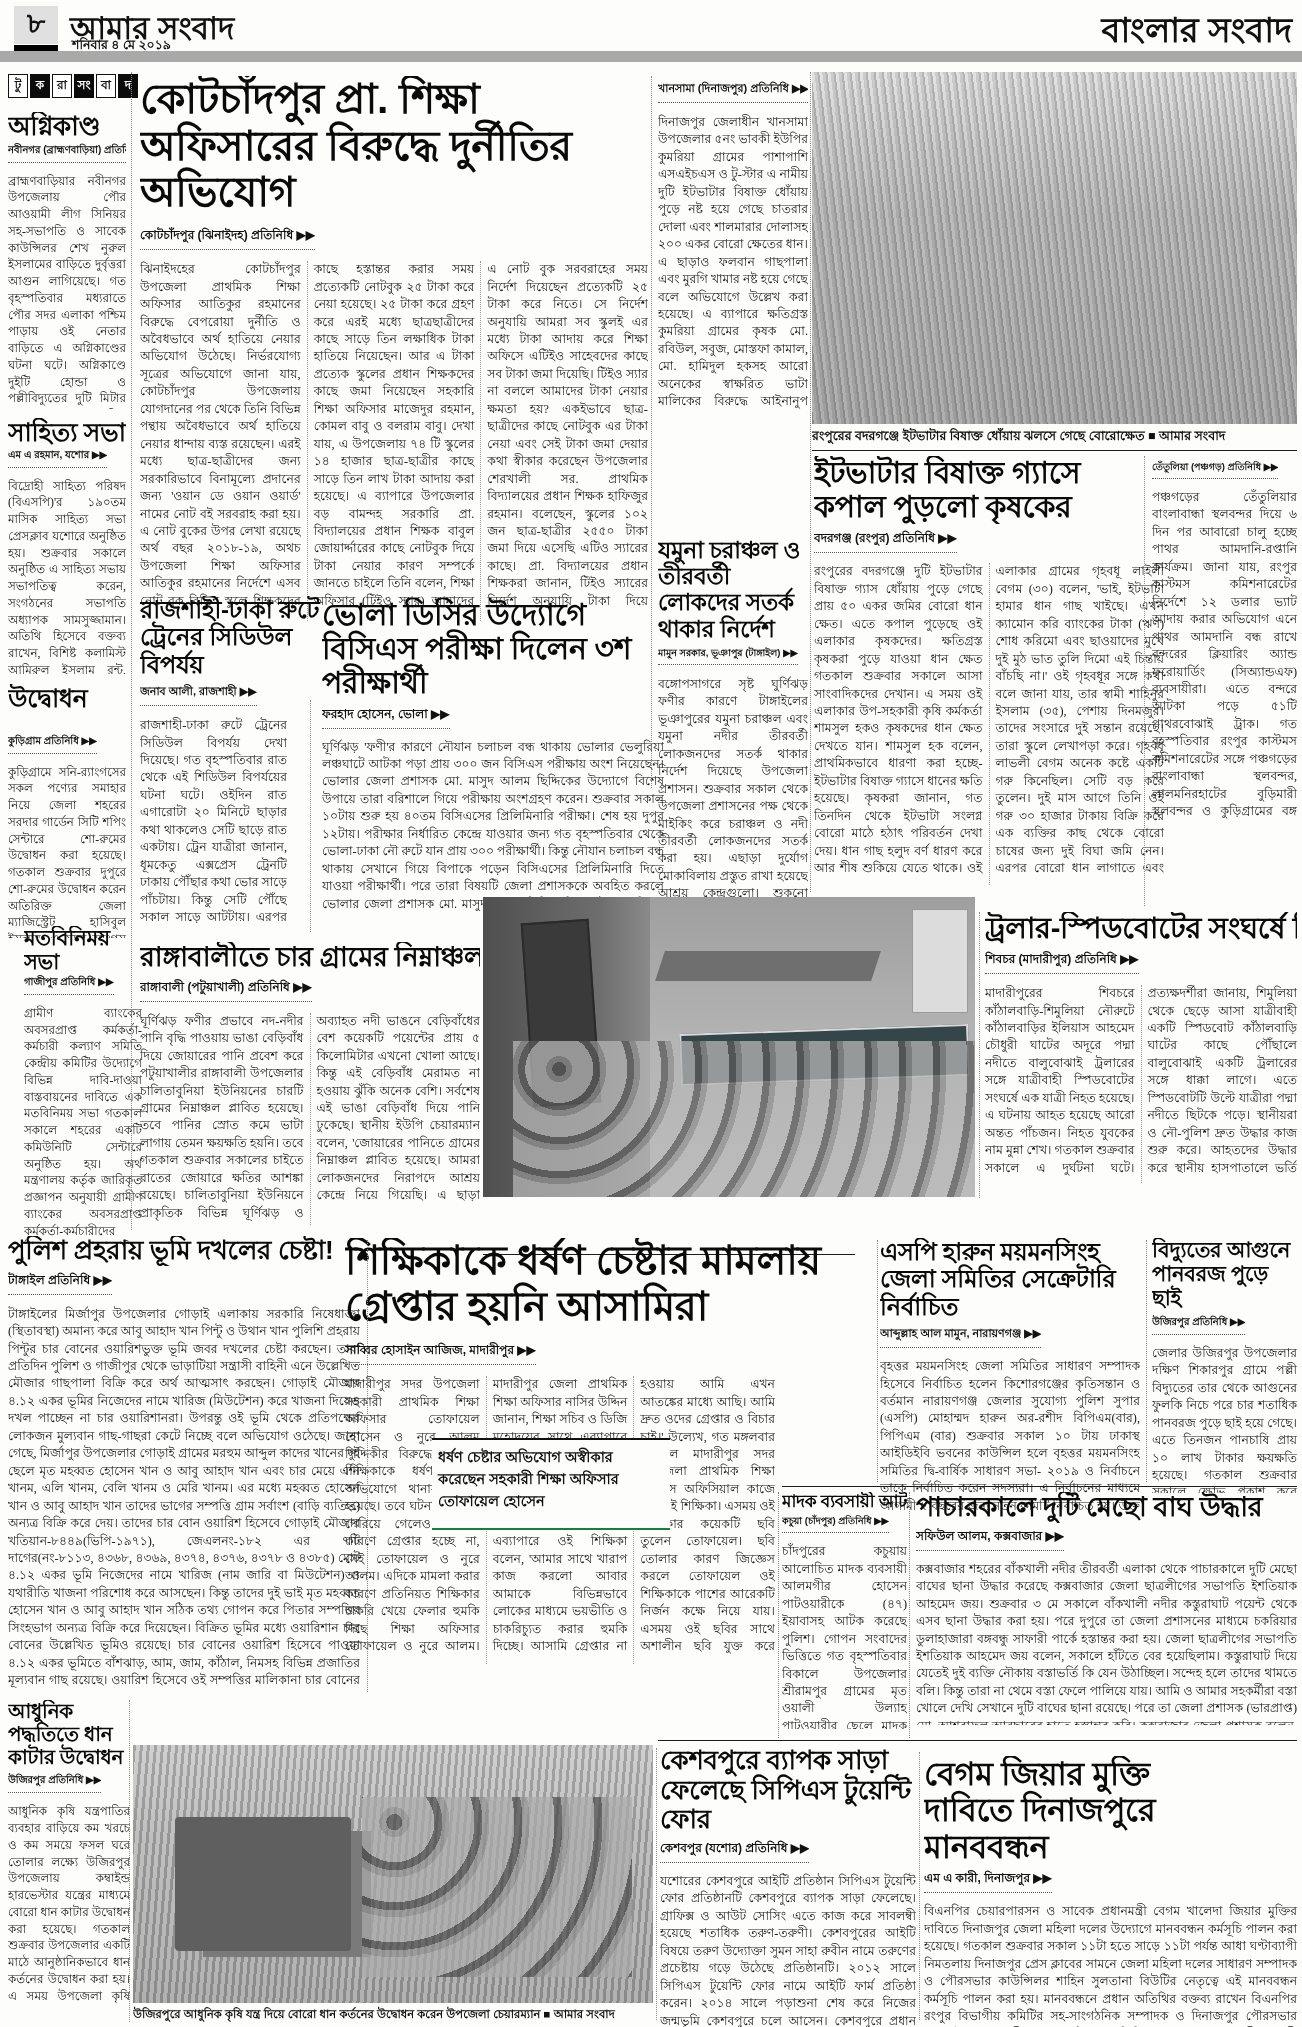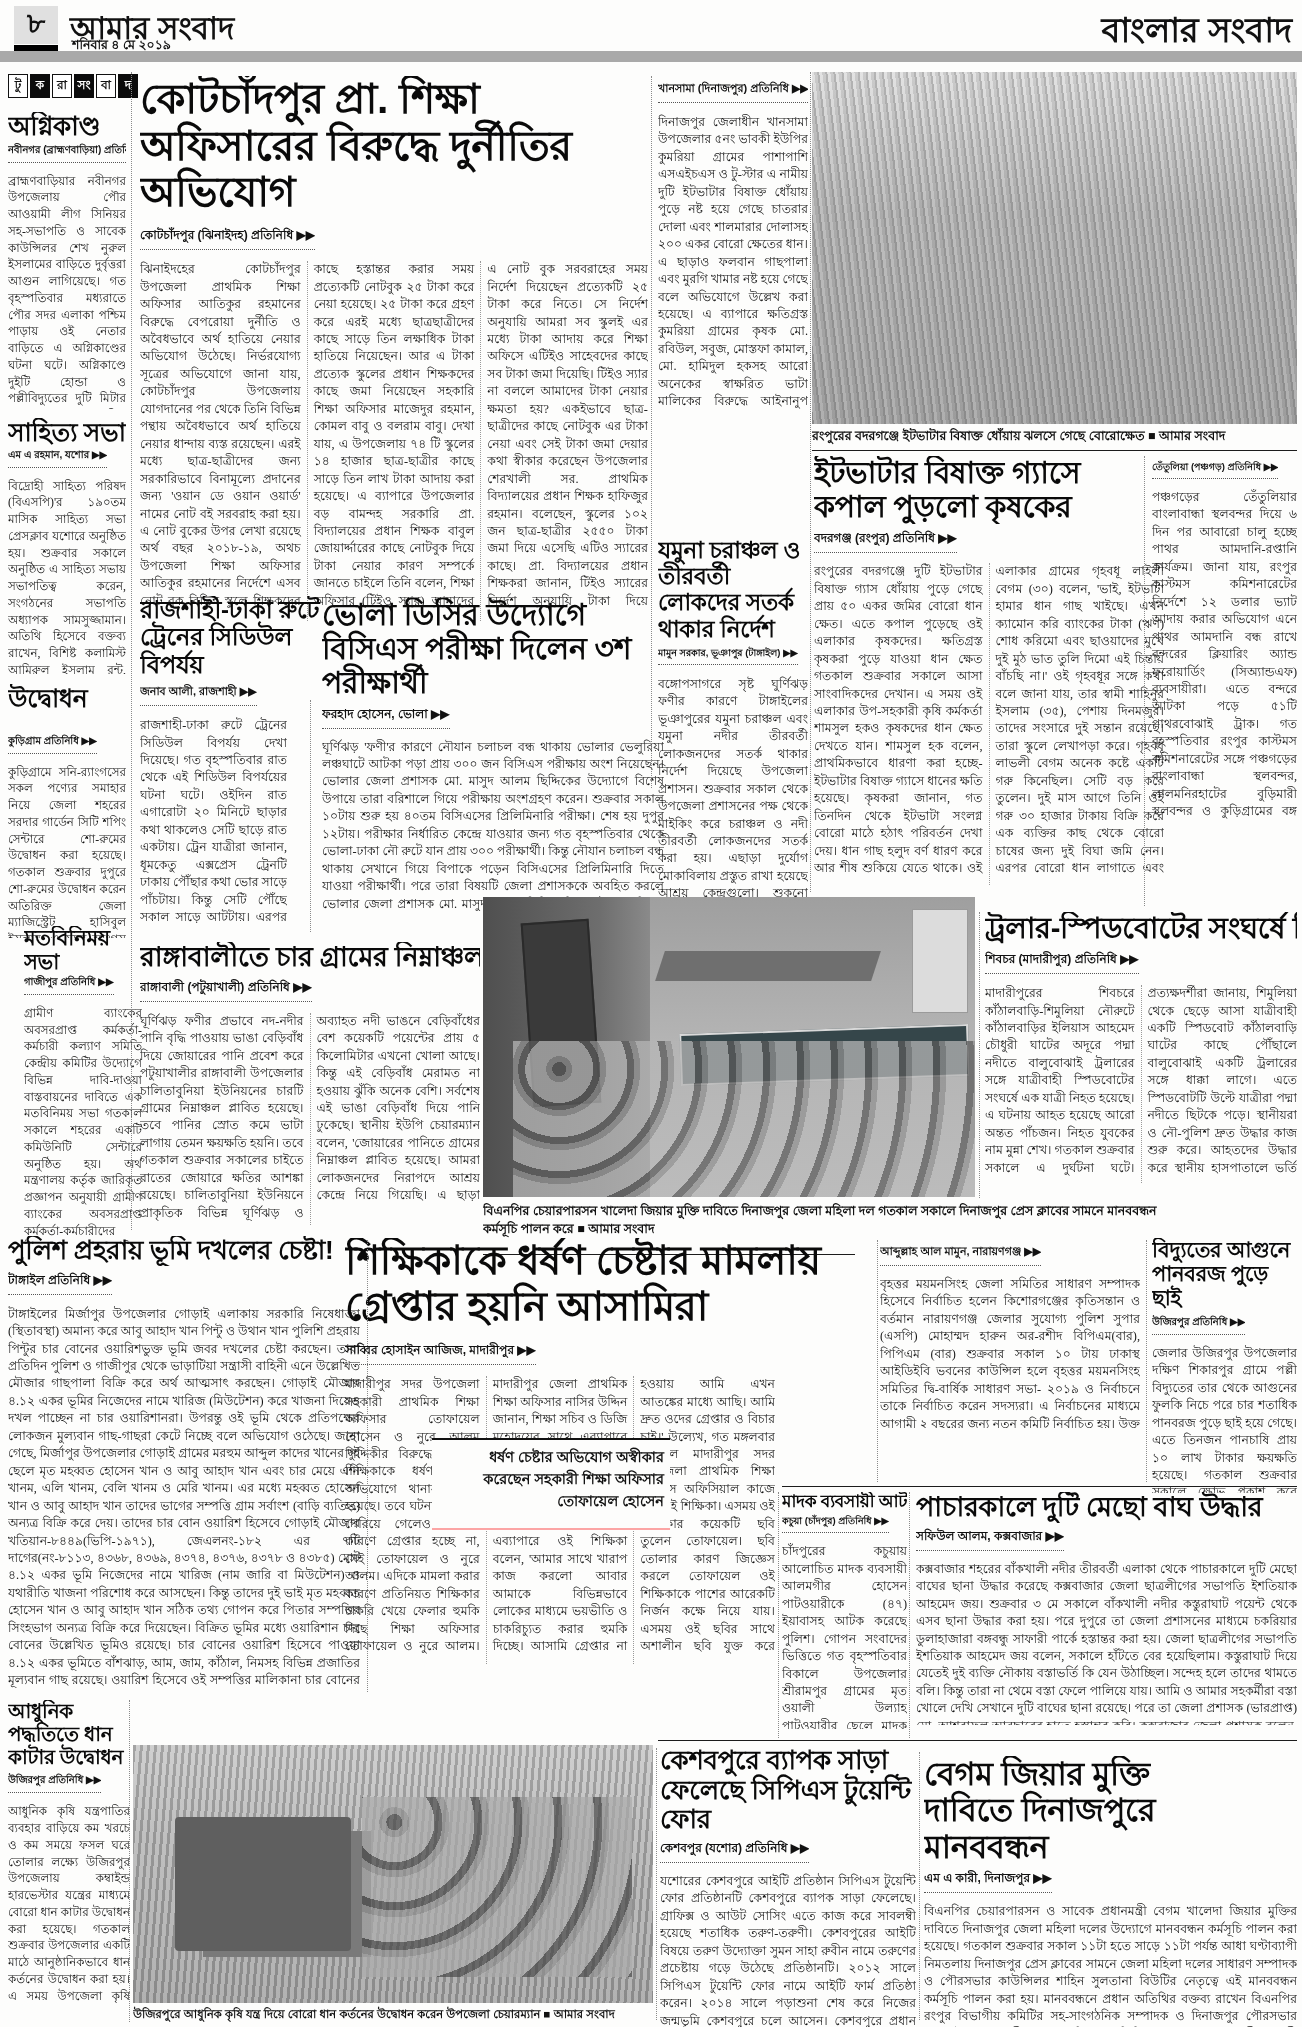--- a/index.html
+++ b/index.html
@@ -50,23 +50,23 @@
       background:repeating-radial-gradient(circle at 10% 18%,#5a5a5a 0 7px,#8f8f8f 7px 13px,#b5b5b5 13px 34px);
       opacity:.75;}
   .ph-dhan{background:linear-gradient(180deg,#cdcdcd 0%,#b9b9b9 35%,#a7a7a7 100%);}
   .ph-dhan .tex{position:absolute;inset:0;
       background:repeating-linear-gradient(95deg,rgba(70,70,70,.30) 0 3px,rgba(220,220,220,.2) 3px 7px);}
   .ph-machine{position:absolute;left:8%;top:28%;width:34%;height:52%;background:#5f5f5f;border-radius:4px;
       box-shadow:24px 10px 0 -4px #7a7a7a;}
   .ph-people{position:absolute;right:4%;top:20%;width:52%;height:70%;
       background:repeating-radial-gradient(circle at 12% 14%,#484848 0 8px,#909090 8px 15px,#ababab 15px 40px);opacity:.7;}
   .quotebox{position:absolute;left:432px;top:1438px;width:238px;height:92px;background:#fdfdfc;
-      border-top:2px solid #111;border-bottom:2px solid #fca5a5;
+      border-top:2px solid #111;border-bottom:2px solid #15803d;
       font-family:"Liberation Sans", sans-serif;font-weight:700;font-size:14.5px;line-height:1.5;
-      text-align:right;padding:7px 6px;box-sizing:border-box;overflow:hidden;}
+      text-align:left;padding:7px 6px;box-sizing:border-box;overflow:hidden;}
 </style>
 </head>
 <body>
 
 <div id="page">
 
   <div class="pagenum-box">
     <span>৮</span>
   </div>
   <div class="pagenum-bar"></div>
@@ -158,21 +158,20 @@
   </div>
 
   <div class="photo ph-manab" style="left:483px;top:897px;width:492px;height:300px;">
     <div class="ph-build"></div>
     <div class="ph-door"></div>
     <div class="ph-sign"></div>
     <div class="ph-awning"></div>
     <div class="ph-banner"></div>
     <div class="ph-crowd"></div>
   </div>
-  <div class="caption abs" style="left:483px;top:1203px;width:700px;height:42px;">বিএনপির চেয়ারপারসন খালেদা জিয়ার মুক্তি দাবিতে দিনাজপুর জেলা মহিলা দল গতকাল সকালে দিনাজপুর প্রেস ক্লাবের সামনে মানববন্ধন কর্মসূচি পালন করে ■ আমার সংবাদ</div>
   <div class="hrule" style="left:483px;top:1254px;width:372px;"></div>
 
   <div class="abs" style="left:985px;top:912px;width:312px;">
     <div class="hl nowrap" style="font-size:29px;">ট্রলার-স্পিডবোটের সংঘর্ষে নিহত ১</div>
     <div class="byline" style="margin-top:5px;">শিবচর (মাদারীপুর) প্রতিনিধি ▶▶</div>
     <div class="body cols2" style="height:198px;margin-top:7px;">মাদারীপুরের শিবচরে কাঁঠালবাড়ি-শিমুলিয়া নৌরুটে কাঁঠালবাড়ির ইলিয়াস আহমেদ চৌধুরী ঘাটের অদূরে পদ্মা নদীতে বালুবোঝাই ট্রলারের সঙ্গে যাত্রীবাহী স্পিডবোটের সংঘর্ষে এক যাত্রী নিহত হয়েছে। এ ঘটনায় আহত হয়েছে আরো অন্তত পাঁচজন। নিহত যুবকের নাম মুন্না শেখ। গতকাল শুক্রবার সকালে এ দুর্ঘটনা ঘটে। প্রত্যক্ষদর্শীরা জানায়, শিমুলিয়া থেকে ছেড়ে আসা যাত্রীবাহী একটি স্পিডবোট কাঁঠালবাড়ি ঘাটের কাছে পৌঁছালে বালুবোঝাই একটি ট্রলারের সঙ্গে ধাক্কা লাগে। এতে স্পিডবোটটি উল্টে যাত্রীরা পদ্মা নদীতে ছিটকে পড়ে। স্থানীয়রা ও নৌ-পুলিশ দ্রুত উদ্ধার কাজ শুরু করে। আহতদের উদ্ধার করে স্থানীয় হাসপাতালে ভর্তি করা হয়েছে। শিবচর থানার পুলিশ জানায়, এ ঘটনায় প্রয়োজনীয় আইনগত ব্যবস্থা নেয়া হচ্ছে। নিহতের পরিবারকে খবর দেয়া হয়েছে বলেও জানায় পুলিশ।</div>
   </div>
 
   <div class="abs" style="left:8px;top:1236px;width:352px;">
     <div class="hl nowrap" style="font-size:26px;">পুলিশ প্রহরায় ভূমি দখলের চেষ্টা!</div>
@@ -181,20 +180,21 @@
   </div>
 
   <div class="abs" style="left:345px;top:1238px;width:530px;">
     <div class="hl" style="font-size:40px;">শিক্ষিকাকে ধর্ষণ চেষ্টার মামলায় গ্রেপ্তার হয়নি আসামিরা</div>
     <div class="byline" style="margin-top:12px;">সাব্বির হোসাইন আজিজ, মাদারীপুর ▶▶</div>
     <div class="body cols3" style="height:288px;width:430px;margin-top:7px;">মাদারীপুর সদর উপজেলা সহকারী প্রাথমিক শিক্ষা অফিসার তোফায়েল হোসেন ও নুরে আলম সিদ্দিকীর বিরুদ্ধে সহকারী শিক্ষিকাকে ধর্ষণ চেষ্টার অভিযোগে থানায় মামলা হয়েছে। তবে ঘটনার চারদিন পেরিয়ে গেলেও অজ্ঞাত কারণে গ্রেপ্তার হচ্ছে না, সেই তোফায়েল ও নুরে আলম। এদিকে মামলা করার কারণে প্রতিনিয়ত শিক্ষিকার চাকরি খেয়ে ফেলার হুমকি দিছে শিক্ষা অফিসার তোফায়েল ও নুরে আলম। মাদারীপুর জেলা প্রাথমিক শিক্ষা অফিসার নাসির উদ্দিন জানান, শিক্ষা সচিব ও ডিজি মহোদয়ের সাথে এব্যাপারে আমার কথা হয়েছে। পুলিশ চাইলেই তাদেরকে গ্রেপ্তার করতে পারে, আমাদের কোন আপত্তি নেই। অপরাধ যে করবে সাজা সে পাবে। এব্যাপারে ওই শিক্ষিকা বলেন, 'আমার সাথে খারাপ কাজ করলো আবার আমাকে বিভিন্নভাবে লোকের মাধ্যমে ভয়ভীতি ও চাকরিচ্যুত করার হুমকি দিচ্ছে। আসামি গ্রেপ্তার না হওয়ায় আমি এখন আতঙ্কের মাধ্যে আছি। আমি দ্রুত ওদের গ্রেপ্তার ও বিচার চাই।' উল্যেখ, গত মঙ্গলবার বিকেলে মাদারীপুর সদর উপজেলা প্রাথমিক শিক্ষা অফিসে অফিসিয়াল কাজে যান ওই শিক্ষিকা। এসময় ওই শিক্ষিকার কয়েকটি ছবি তুলেন তোফায়েল। ছবি তোলার কারণ জিজ্ঞেস করলে তোফায়েল ওই শিক্ষিকাকে পাশের আরেকটি নির্জন কক্ষে নিয়ে যায়। এসময় ওই ছবির সাথে অশালীন ছবি যুক্ত করে ইন্টারনেটে ছড়িয়ে দেয়ার হুমকি দিয়ে কুপ্রস্তাব দেন। পরে জোরপূর্বক ওই শিক্ষিকাকে জড়িয়ে ধরে। ধস্তাধস্তিতে পরিহিত কাপড় ছিঁড়ে যায়। শিক্ষিকা চিৎকার শুরু করলে তোফায়েলের রুম থেকে বেরিয়ে আসেন। মঙ্গলবার রাতে মাদারীপুর সদর থানায় মামলা দায়ের করেন নির্যাতিতা শিক্ষিকা। তবে ধর্ষণ চেষ্টার অভিযোগ অস্বীকার করেছেন সহকারি শিক্ষা অফিসার তোফায়েল হোসেন। তিনি বলেন, আমার বিরুদ্ধে ষড়যন্ত্র করা হচ্ছে। কেন ষড়যন্ত্র করা হচ্ছে তার উত্তর তিনি দিতে পারেননি। মাদারীপুর সদর মডেল থানার অফিসার সাইফুদ্দিন গিয়াস বলেন, যেহেতু বিষয়টি অফিসিয়ালভাবে গড়িয়েছে এবং ওই শিক্ষিকা মামলা করেছে। সদর মডেল থানার সহকারী কর্মকর্তা এসআই বারেক করিম সরকারি কর্মকর্তা বিধায় প্রক্রিয়া অনুযায়ী আসামিদের গ্রেপ্তারের ব্যাপারে মাদারীপুর জেলার পুলিশ সুপার জানান, মাননীয় প্রধানমন্ত্রী বলেছেন, নারী নির্যাতনকারী এবং মাদক ব্যবসায়ীর সাথে কোন আপস নেই। ওদেরকে গুরুত্ব সহকারে তদন্ত করে ব্যবস্থা নেয়া হবে। আমি সরকারি কর্মকর্তা বিধায় কর্তৃপক্ষের অনুমতি নিয়ে গ্রেপ্তার করা হবে।</div>
   </div>
   <div class="quotebox">ধর্ষণ চেষ্টার অভিযোগ অস্বীকার করেছেন সহকারী শিক্ষা অফিসার তোফায়েল হোসেন</div>
 
   <div class="abs" style="left:880px;top:1238px;width:260px;">
+    <div class="hl" style="font-size:24px;">এসপি হারুন ময়মনসিংহ জেলা সমিতির সেক্রেটারি নির্বাচিত</div>
     <div class="byline" style="font-size:11px;margin-top:5px;">আব্দুল্লাহ আল মামুন, নারায়ণগঞ্জ ▶▶</div>
     <div class="body" style="height:152px;margin-top:6px;">বৃহত্তর ময়মনসিংহ জেলা সমিতির সাধারণ সম্পাদক হিসেবে নির্বাচিত হলেন কিশোরগঞ্জের কৃতিসন্তান ও বর্তমান নারায়ণগঞ্জ জেলার সুযোগ্য পুলিশ সুপার (এসপি) মোহাম্মদ হারুন অর-রশীদ বিপিএম(বার), পিপিএম (বার) শুক্রবার সকাল ১০ টায় ঢাকাস্থ আইডিইবি ভবনের কাউন্সিল হলে বৃহত্তর ময়মনসিংহ সমিতির দ্বি-বার্ষিক সাধারণ সভা- ২০১৯ ও নির্বাচনে তাকে নির্বাচিত করেন সদস্যরা। এ নির্বাচনের মাধ্যমে আগামী ২ বছরের জন্য নতুন কমিটি নির্বাচিত হয়। উক্ত নির্বাচনে বৃহত্তর ময়মনসিংহ তথা (জামালপুর, শেরপুর, টাঙ্গাইল, কিশোরগঞ্জ, নেত্রকোনা ও ময়মনসিংহ) জেলার সমিতির সদস্যদের সমর্থনে সভাপতি হিসেবে নির্বাচিত হন মো. আবুল কালাম আজাদ, মুখ্য সমন্বয়ক, এসডিজি প্রধানমন্ত্রীর কার্যালয়। এসময় সংগঠনের অন্যান্য নেতৃবৃন্দসহ বৃহত্তর ময়মনসিংহ জেলা সমিতির সদস্যরা উপস্থিত ছিলেন।</div>
   </div>
 
   <div class="abs" style="left:1152px;top:1238px;width:145px;">
     <div class="hl" style="font-size:21px;">বিদ্যুতের আগুনে পানবরজ পুড়ে ছাই</div>
     <div class="byline" style="font-size:10px;margin-top:4px;">উজিরপুর প্রতিনিধি ▶▶</div>
     <div class="body" style="height:148px;margin-top:6px;">জেলার উজিরপুর উপজেলার দক্ষিণ শিকারপুর গ্রামে পল্লী বিদ্যুতের তার থেকে আগুনের ফুলকি নিচে পরে চার শতাধিক পানবরজ পুড়ে ছাই হয়ে গেছে। এতে তিনজন পানচাষি প্রায় ১০ লাখ টাকার ক্ষয়ক্ষতি হয়েছে। গতকাল শুক্রবার সকালে ক্ষোভ প্রকাশ করে পানচাষি রফিকুল ইসলাম ও ছাদের আলী হাওলাদার জানান, তাদের পানবরজের মধ্যের দুটি বৈদ্যুতিক খুঁটির তার থেকে গত কয়েকদিন থেকে মিসফায়ারিং হচ্ছিলো।</div>
   </div>
 

